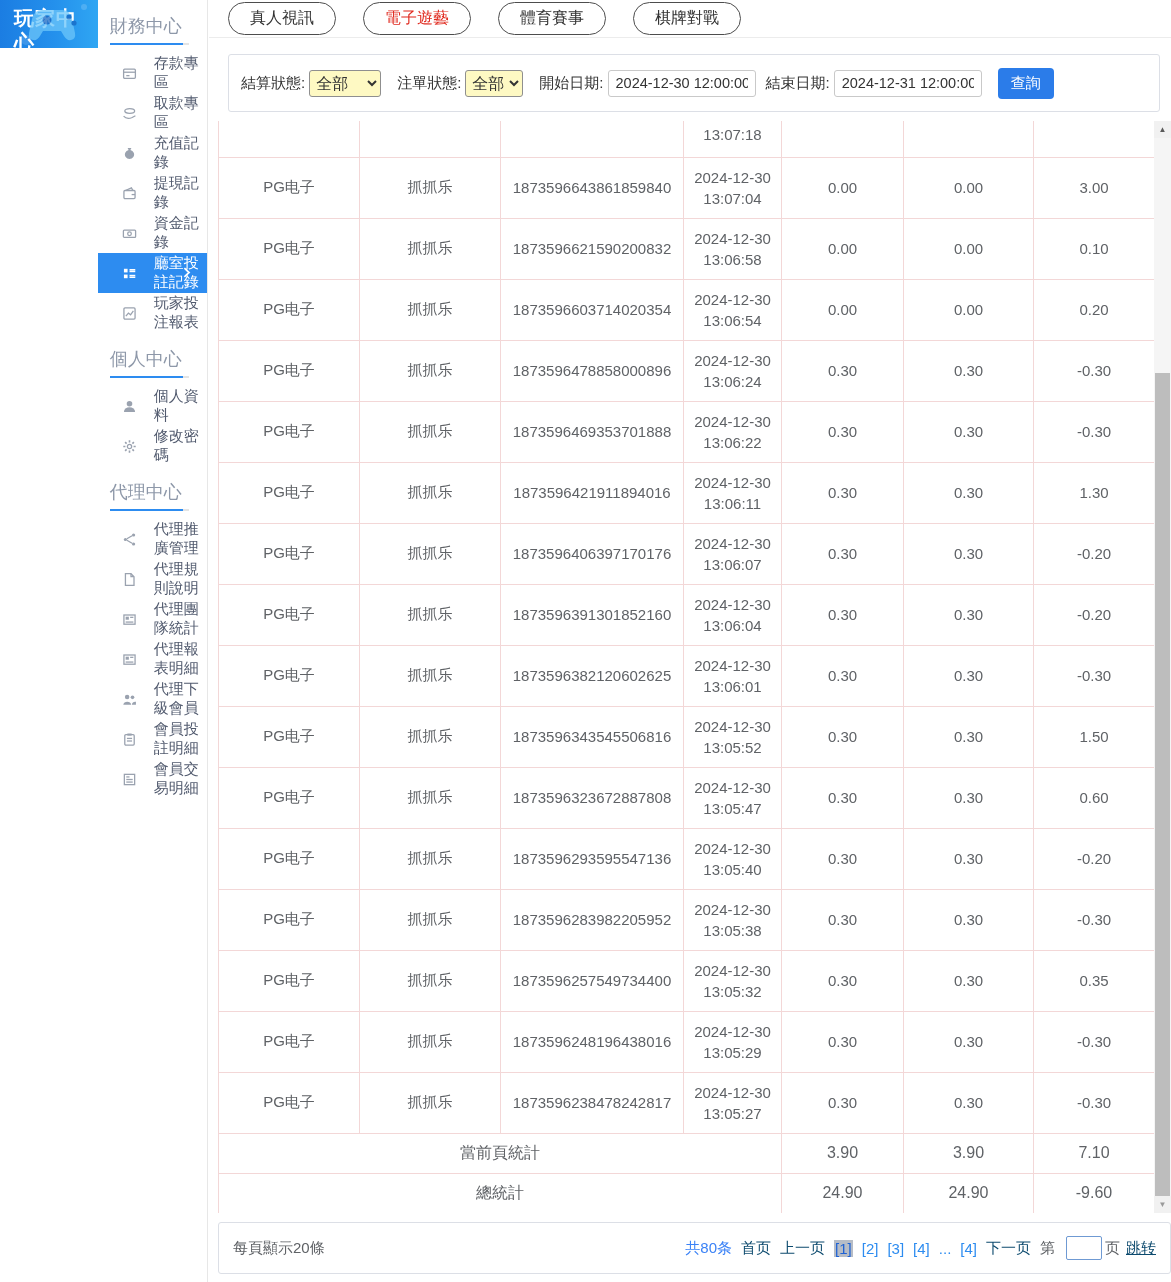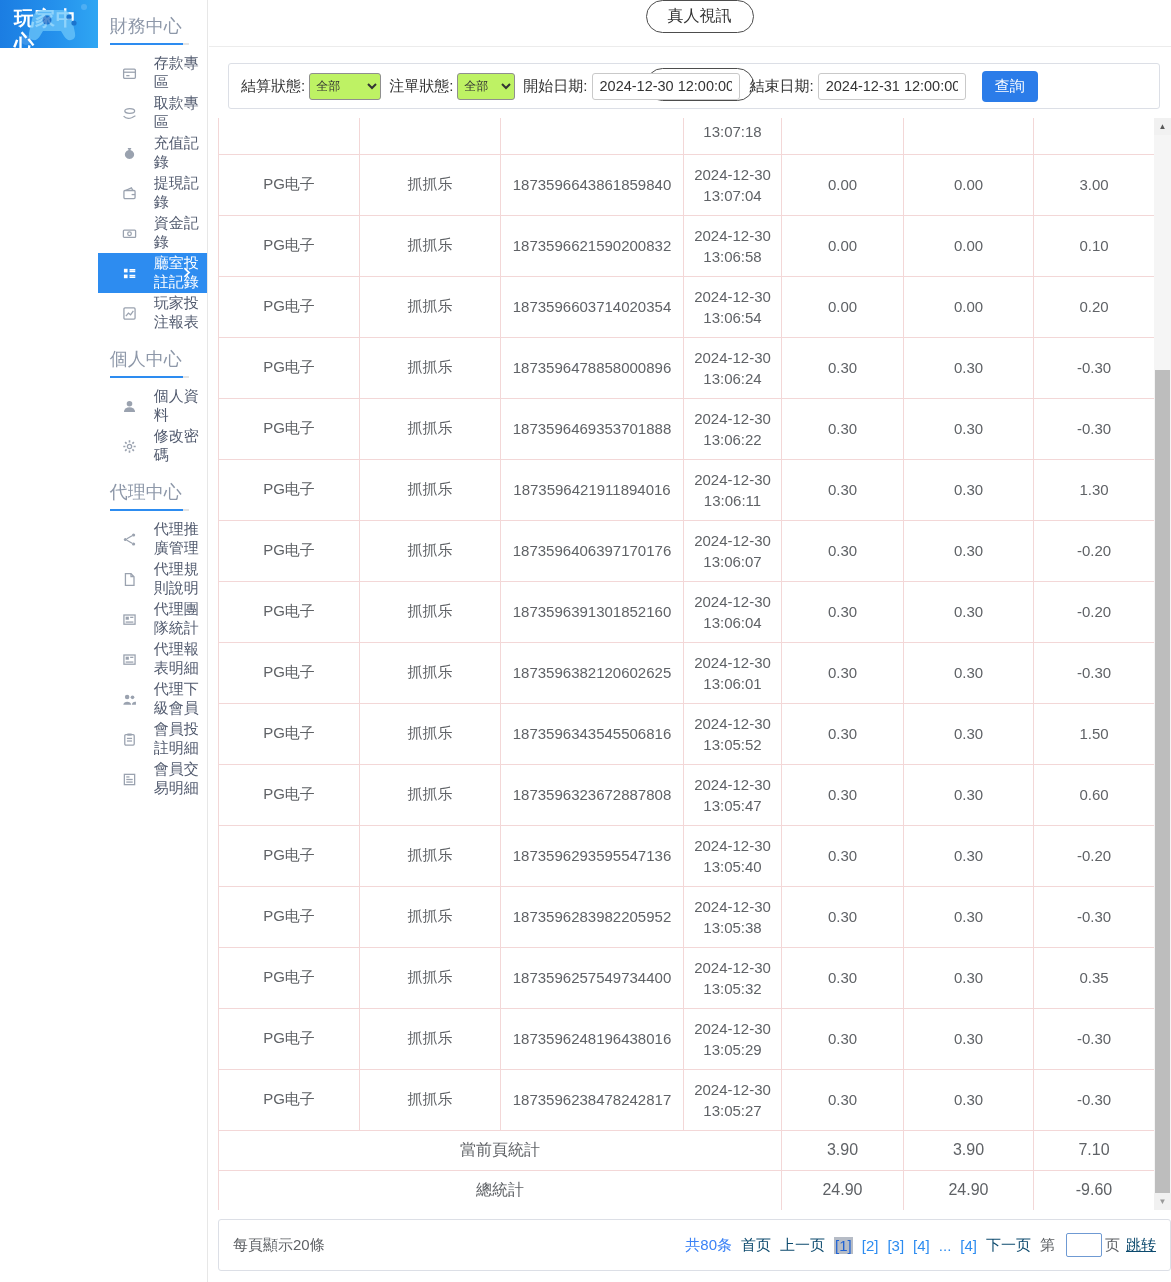--- a/index.html
+++ b/index.html
@@ -23,31 +23,31 @@
   .side-item { height:40px; display:flex; align-items:center; padding-left:24px; cursor:pointer;
                font-size:15px; color:#515a6e; position:relative; }
   .side-item .ic { width:15px; height:15px; margin-right:17px; display:inline-flex; }
   .side-item.active { background:#2d8cf0; color:#fff; }
   .side-item .chev { position:absolute; right:13px; top:12px; width:15px; height:15px; }
   .sidebar-filler { flex:1; background:#fafbfc; border-top:1px solid #f0f0f0; }
 
   
   .main { position:absolute; left:209px; top:0; width:962px; }
 
-  .topbar { height:47px; display:flex; align-items:center; gap:35px; padding-left:19px;
-            border-bottom:1px solid #ececec; background:#fff;flex-direction:column; }
+  .topbar { height:38px; display:flex; align-items:center; gap:27px; padding-left:19px;
+            border-bottom:1px solid #ececec; background:#fff; }
   .pill { border:1px solid #4d4d4d; border-radius:17px; padding:5px 21px; font-size:16px;
           color:#333; background:#fff; cursor:pointer; white-space:nowrap; }
   .pill.active { color:#e02a1f; }
 
   .filterbar { margin:16px 11px 0 19px; border:1px solid #dcdfe6; border-radius:3px;
-               height:46px; display:flex; align-items:center; padding:0 12px; font-size:15px; color:#333; }
+               height:58px; display:flex; align-items:center; padding:0 12px; font-size:15px; color:#333; }
   .filterbar label { margin-right:4px; white-space:nowrap; }
-  .filterbar select { height:27px; font-size:12px; color:#333; border:1px solid #8f8f8f; border-radius:3px;
-                      background:#bef264; margin-right:8px; padding:0 2px; }
+  .filterbar select { height:27px; font-size:16px; color:#333; border:1px solid #8f8f8f; border-radius:3px;
+                      background:#fef9c3; margin-right:16px; padding:0 2px; }
   .filterbar .sel-settle { width:72px; }
   .filterbar .sel-order { width:58px; }
   .filterbar input.date { height:27px; width:148px; border:1px solid #c9c9c9; border-radius:3px;
                           font-size:14.5px; color:#333; padding:0 7px; margin-right:10px; }
   .btn-search { margin-left:6px; background:#2b7ce9; color:#fff; border:none; border-radius:4px;
                 height:31px; padding:0 13px; font-size:15px; cursor:pointer; }
 
   
   .table-wrap { position:relative; margin:9px 0 0 9px; width:953px; height:1092px; overflow:hidden; background:#fff; }
   table.bets { border-collapse:collapse; table-layout:fixed; width:936px; }

